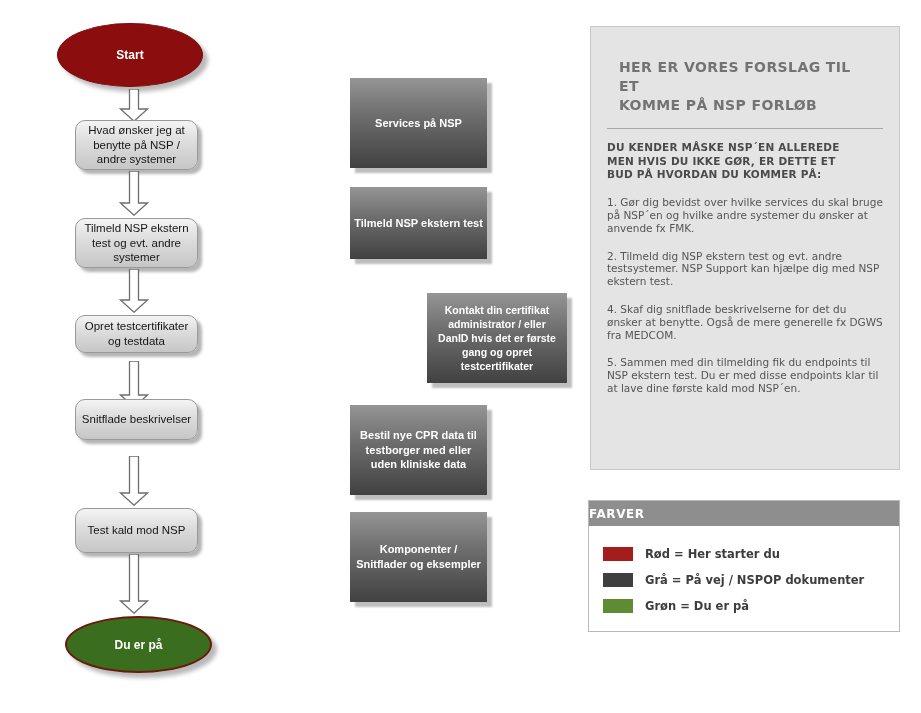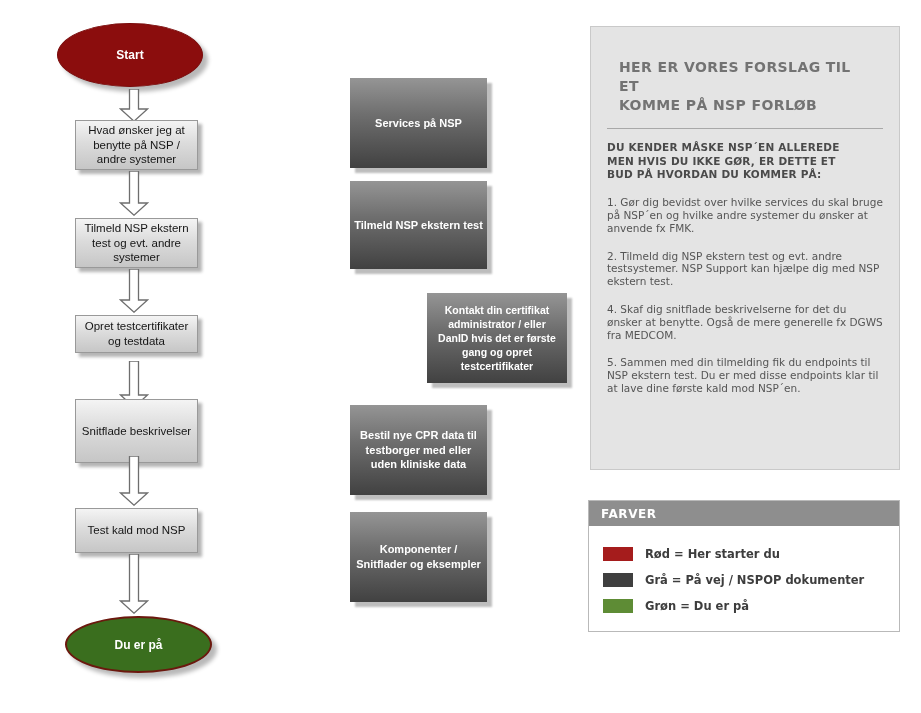--- a/index.html
+++ b/index.html
@@ -9,53 +9,53 @@
 
   
   .oval{border-radius:50%;display:flex;align-items:center;justify-content:center;
         color:#fff;font-size:12px;font-weight:700;text-align:center;
         box-shadow:5px 5px 4px #b9b9b9;}
   .oval-start{left:57px;top:23px;width:146px;height:64px;border:1px solid #7a0c0c;}
   .oval-end{left:65px;top:616px;width:147px;height:57px;border:2px solid #6b180e;}
 
   .flow-box{left:75px;width:123px;display:flex;align-items:center;justify-content:center;
         background:linear-gradient(180deg,#f4f4f4 0%,#dcdcdc 45%,#c6c6c6 100%);
-        border:1px solid #999;border-radius:0;box-shadow:4px 4px 3px #b5b5b5;
+        border:1px solid #999;border-radius:10px;box-shadow:4px 4px 3px #b5b5b5;
         color:#151515;font-size:11.5px;line-height:1.28;text-align:center;padding:2px;}
   .pre{white-space:pre-line;}
 
   .arrow-svg{display:block;}
 
   
   .doc-box{display:flex;align-items:center;justify-content:center;
         background:linear-gradient(180deg,#959595 0%,#6f6f6f 40%,#414141 100%);
         box-shadow:5px 5px 2px #bdbdbd;color:#ffffff;font-size:11px;font-weight:600;
         line-height:1.35;text-align:center;padding:2px 3px;}
   .doc-1,.doc-2,.doc-4,.doc-5{left:350px;width:137px;}
   .doc-1{top:78px;height:90px;}
-  .doc-2{top:181px;height:88px;text-align:right;}
+  .doc-2{top:187px;height:72px;text-align:right;}
   .doc-3{left:427px;top:293px;width:140px;height:90px;font-size:10.5px;}
   .doc-4{top:405px;height:90px;}
   .doc-5{top:512px;height:90px;align-items:center;}
 
   
   .info-panel{left:590px;top:26px;width:310px;height:444px;background:#e4e4e4;
         border:1px solid #c9c9c9;padding:19px 16px;font-family:"DejaVu Sans",sans-serif;}
   .info-title{margin:12px;color:#737373;font-size:14px;font-weight:700;letter-spacing:.4px;
         line-height:1.35;}
   .info-sep{border:none;border-top:1px solid #a8a8a8;margin:13px 0 12px 0;}
   .info-subtitle{margin:0 0 14px 0;color:#4a4a4a;font-size:10.5px;font-weight:700;
         letter-spacing:.2px;line-height:1.32;}
   .info-par{margin:0 0 15px 0;color:#555;font-size:10.5px;line-height:1.22;}
 
   
   .legend{left:588px;top:500px;width:312px;border:1px solid #b9b9b9;background:#fff;
         font-family:"DejaVu Sans",sans-serif;}
   .legend-header{height:25px;background:#8e8e8e;color:#fff;font-size:12px;font-weight:700;
-        letter-spacing:.6px;display:flex;align-items:center;padding-left:12px;}
+        letter-spacing:.6px;display:flex;align-items:center;}
   .legend-body{padding:20px 0 18px 14px;font-weight:bold;}
   .legend-row{display:flex;align-items:center;margin-bottom:11px;height:15px;}
   .legend-row:last-child{margin-bottom:0;}
   .legend-swatch{width:30px;height:14px;flex:0 0 30px;}
   .legend-label{margin-left:12px;color:#3d3d3d;font-size:11.5px;}
 </style>
 </head>
 <body>
 
 <div class="canvas">
@@ -90,21 +90,21 @@
 
   <div class="abs flow-box" style="top:315px;height:38px">
     <span class="pre">Opret testcertifikater
 og testdata</span>
   </div>
 
   <svg class="abs arrow-svg" style="left:119px;top:361px" width="30" height="47">
     <path d="M10.5,0 L10.5,34 L1.5,34 L15,46.2 L28.5,34 L19.5,34 L19.5,0 Z" fill="#ffffff" stroke="#6e6e6e" stroke-width="1.3"></path>
   </svg>
 
-  <div class="abs flow-box" style="top:399px;height:64px">
+  <div class="abs flow-box" style="top:399px;height:41px">
     <span class="pre">Snitflade beskrivelser</span>
   </div>
 
   <svg class="abs arrow-svg" style="left:119px;top:456px" width="30" height="50">
     <path d="M10.5,0 L10.5,37 L1.5,37 L15,49.2 L28.5,37 L19.5,37 L19.5,0 Z" fill="#ffffff" stroke="#6e6e6e" stroke-width="1.3"></path>
   </svg>
 
   <div class="abs flow-box" style="top:508px;height:45px">
     <span class="pre">Test kald mod NSP</span>
   </div>

